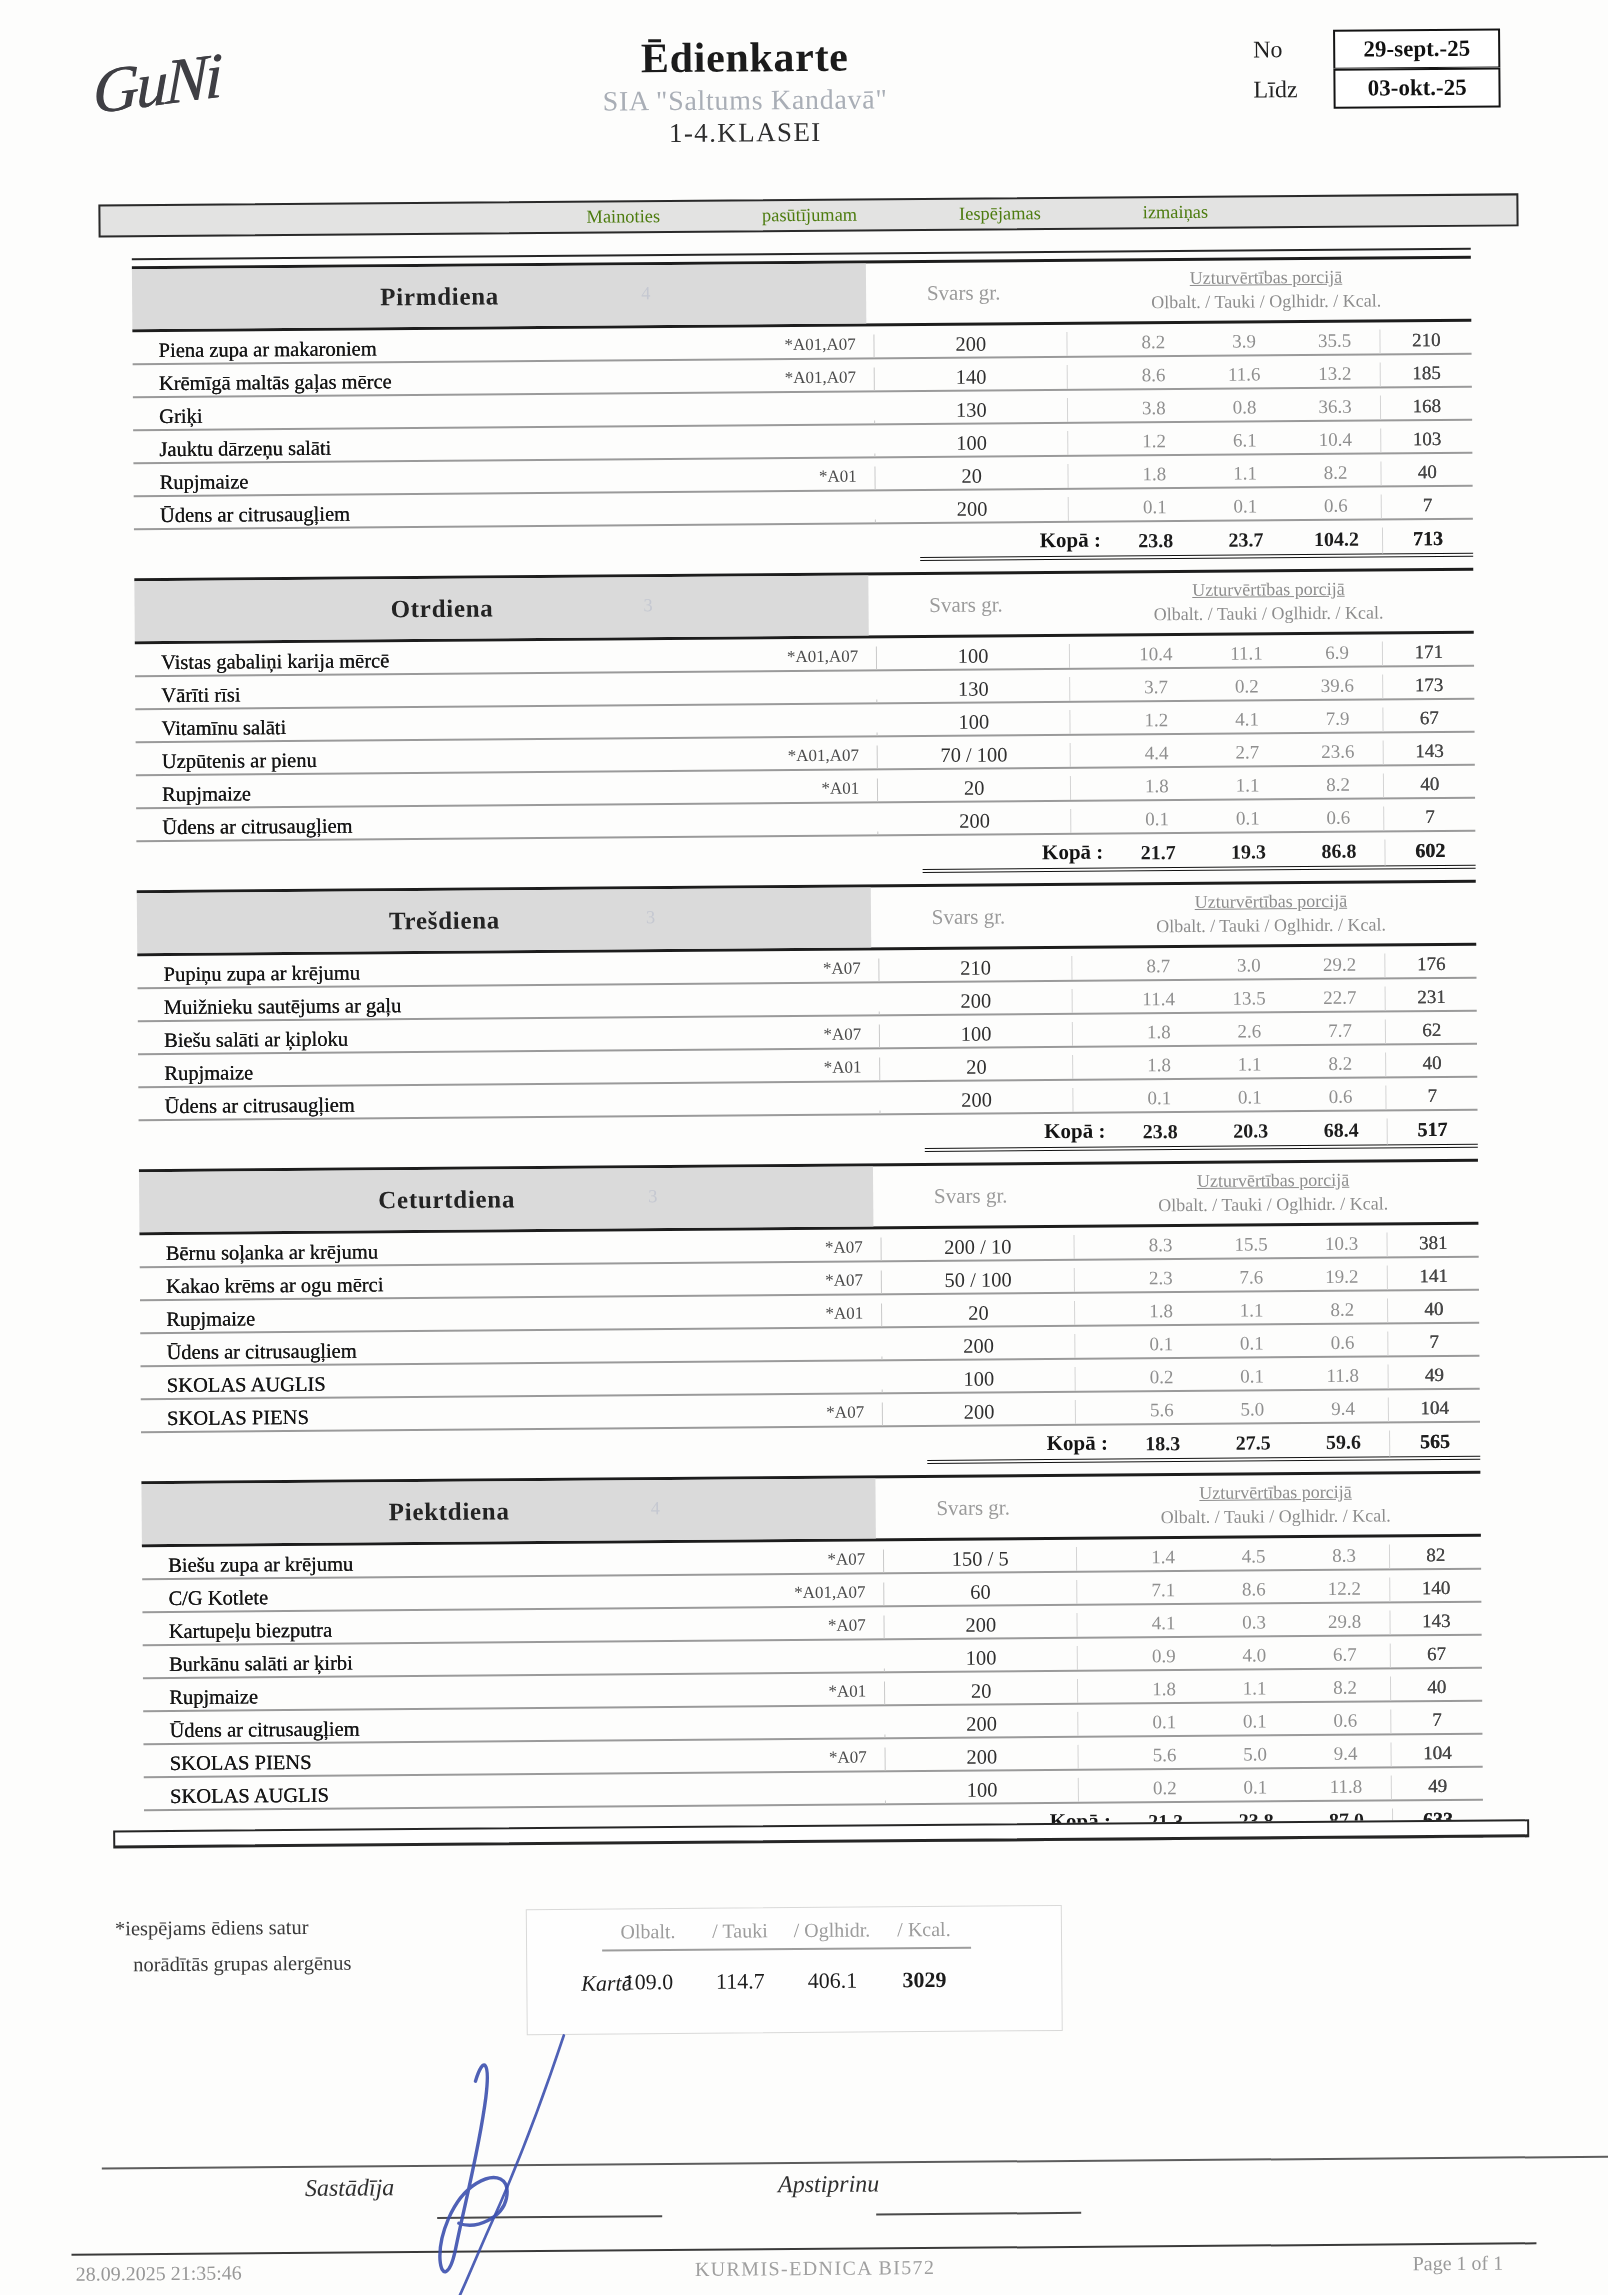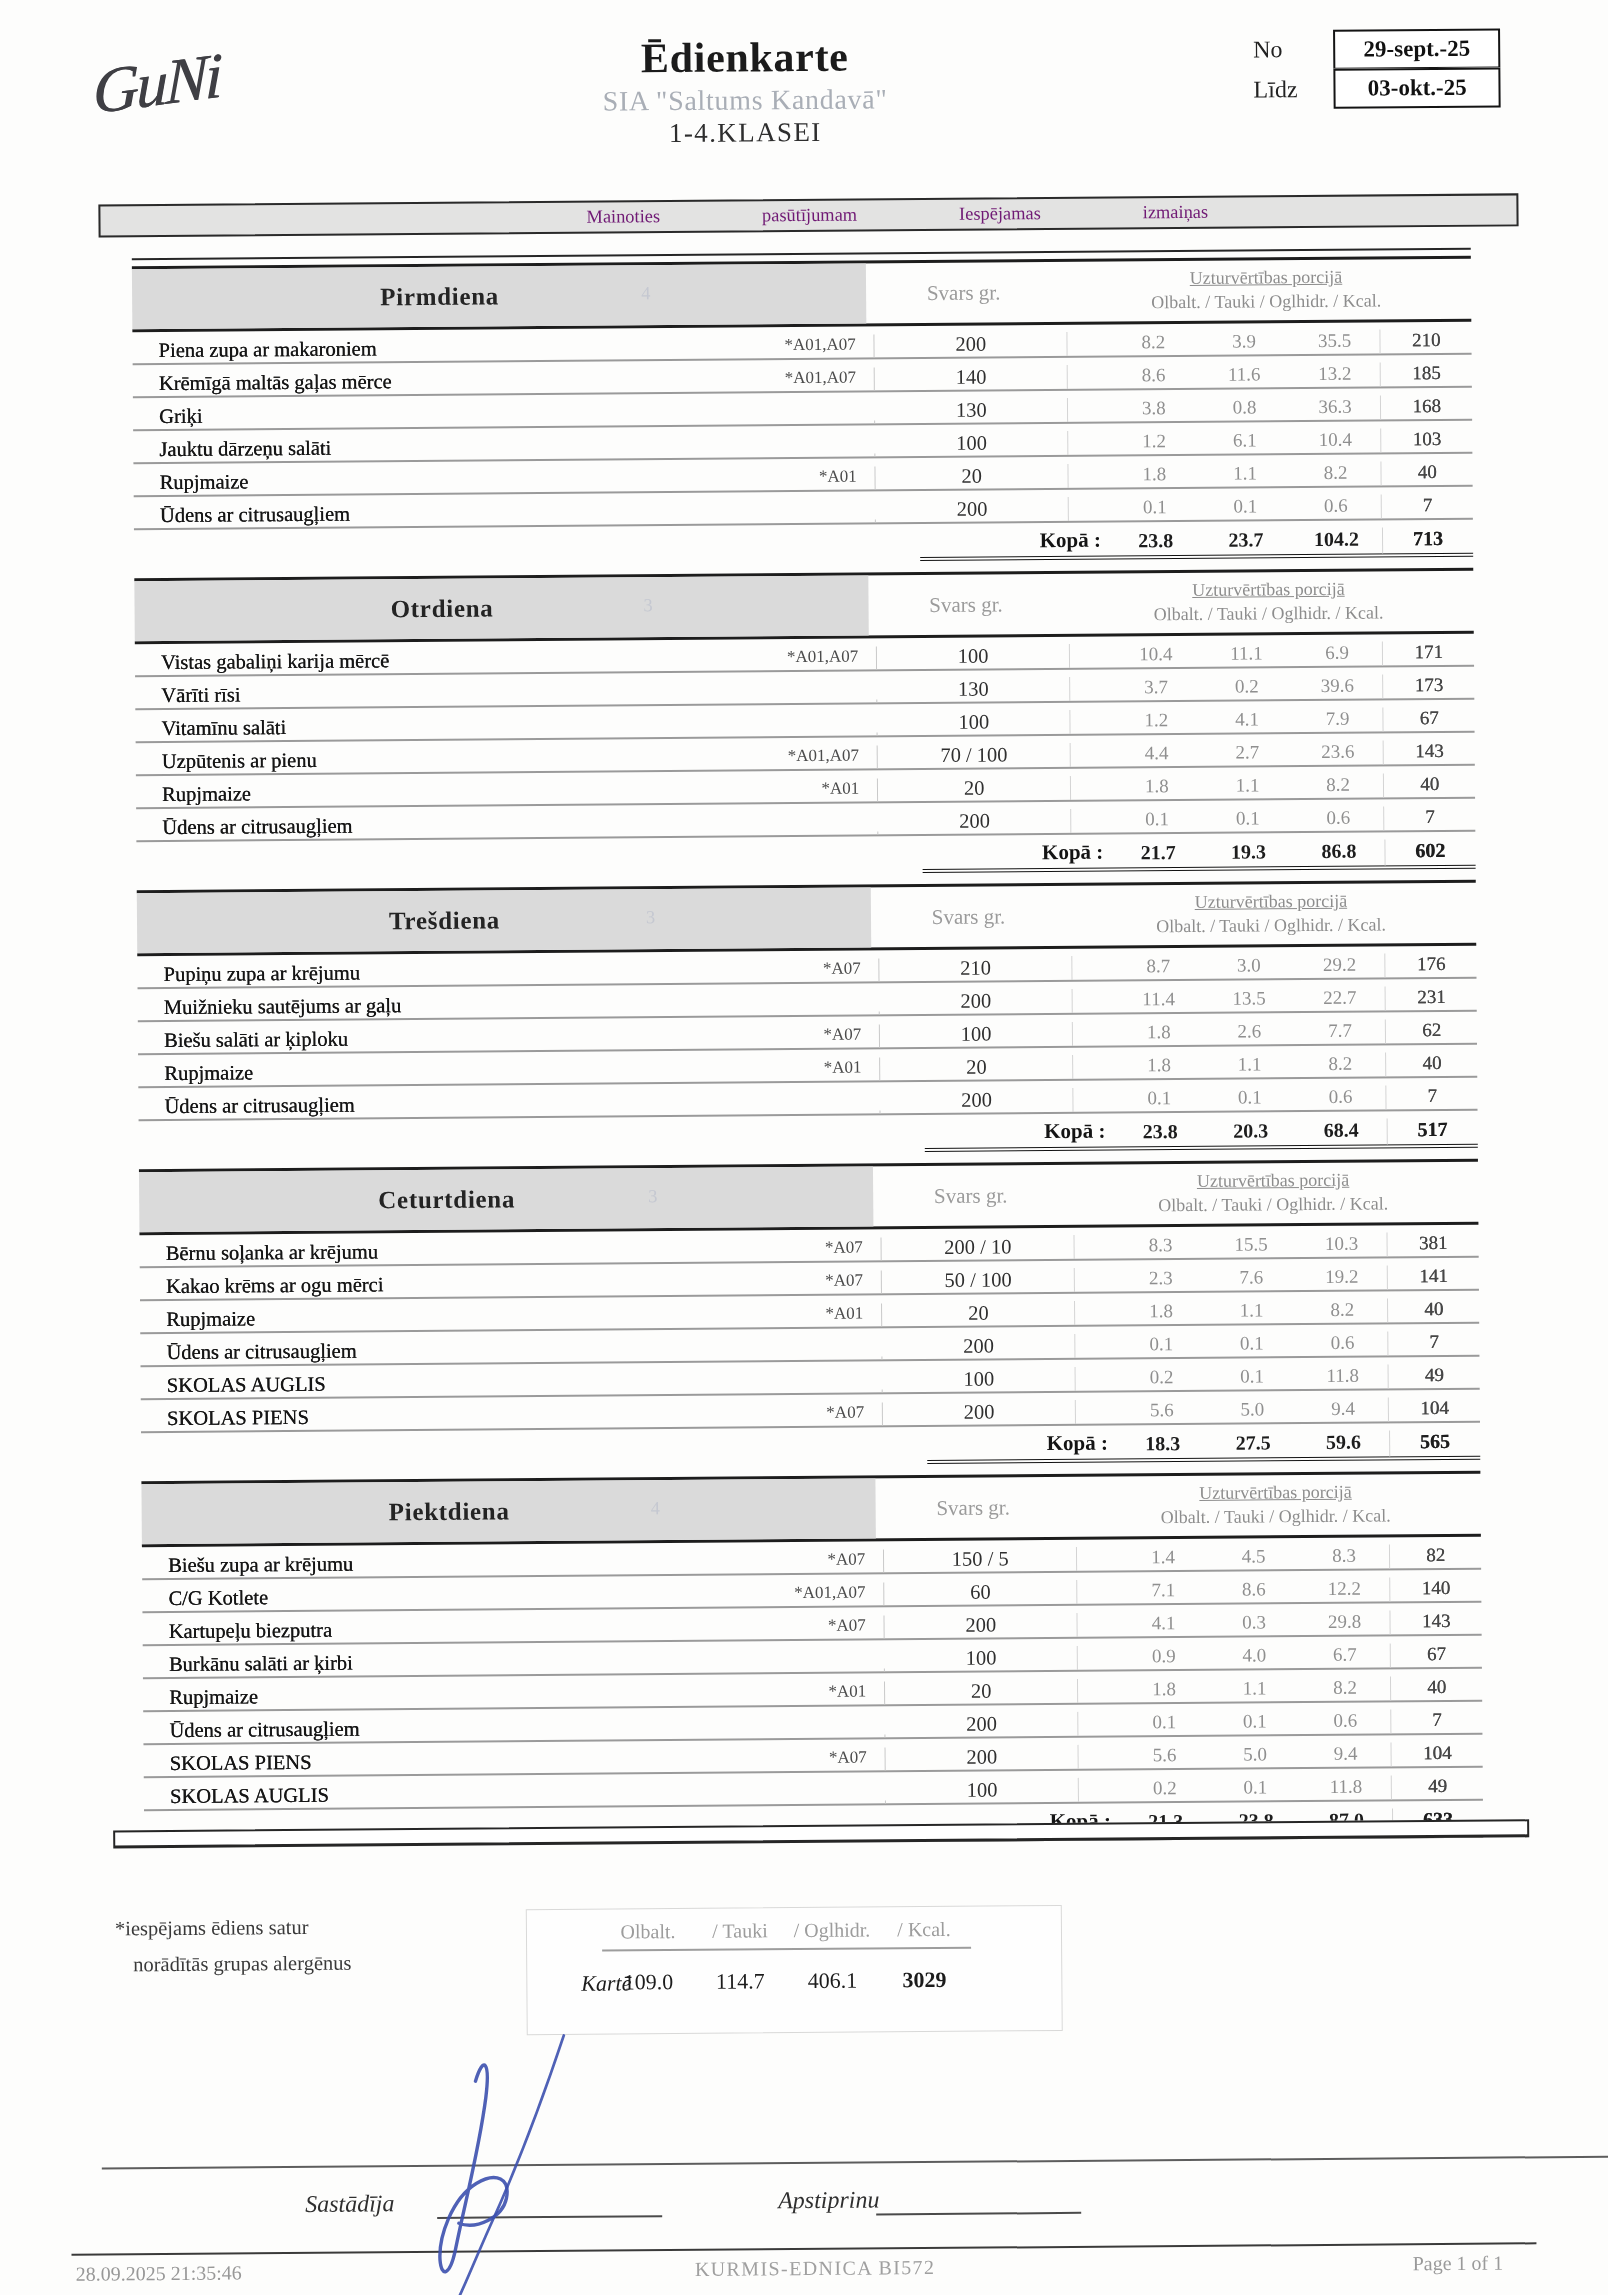--- a/index.html
+++ b/index.html
@@ -17,21 +17,21 @@
   .dates{position:absolute;left:1260px;top:33px;}
   .date-row{display:flex;align-items:center;height:40px;}
   .date-label{width:72px;font-size:24px;color:#222;padding-right:8.2px;}
   .date-box{width:163px;height:36px;border:2px solid #141414;display:flex;align-items:center;
             justify-content:center;font-size:23px;font-weight:bold;color:#111;background:#fff;}
   .date-row:first-child .date-box{border-bottom-width:1.4px;}
 
   .notice-bar{position:absolute;left:104px;top:199px;width:1420px;height:33px;background:#e3e3e2;
               border:2px solid #2a2a2a;box-sizing:border-box;display:flex;align-items:center;
               padding-left:486px;gap:102px;}
-  .notice-word{font-size:18.4px;color:#701a75;white-space:nowrap;}
+  .notice-word{font-size:18.4px;color:#4d7c0f;white-space:nowrap;}
 
   
   .tables-wrap{position:absolute;left:137px;top:253px;width:1339px;border-top:2.7px solid #262626;
                padding-top:6.1px;}
   .menu-table{margin-bottom:11px;}
   .day-header{display:flex;height:60px;border-top:3.4px solid #1d1d1d;border-bottom:3.4px solid #1d1d1d;}
   .day-cell{width:734px;background:#dadada;position:relative;}
   .day-name{position:absolute;left:0;width:615px;top:0;line-height:60px;text-align:center;
             font-size:25px;font-weight:bold;color:#242424;letter-spacing:0.7px;}
   .day-num{position:absolute;left:509px;top:18px;font-size:18.4px;color:#c5c8d1;}
@@ -67,21 +67,21 @@
               border:1.4px solid #d9d9d8;background:#fefefe;}
   .totals-header{margin:11px 0 0 75px;width:369px;display:flex;border-bottom:2.7px solid #9d9d9d;
                  padding-bottom:5.5px;}
   .totals-header span{width:92px;text-align:center;font-size:20px;color:#9c9c9c;white-space:nowrap;}
   .totals-row{margin:18px 0 0 75px;width:369px;display:flex;position:relative;}
   .totals-row span{width:92px;text-align:center;font-size:22px;color:#1c1c1c;}
   .totals-row .grand{font-weight:bold;}
   .karte-label{position:absolute;left:-42px;top:1.4px;font-size:20.5px;color:#b3b3b3;width:auto;font-style:italic;}
 
   .sig-rule{position:absolute;left:92px;top:2162px;width:1517px;border-top:2px solid #5d5d5d;}
-  .sig-label{position:absolute;font-size:24px;font-style:italic;color:#2f2f2f;margin-top:16px;}
+  .sig-label{position:absolute;font-size:24px;font-style:italic;color:#2f2f2f;}
   .sastadija{left:295px;top:2171px;}
   .apstiprinu{left:768px;top:2171px;}
   .sig-line{position:absolute;top:2214px;border-top:2px solid #4a4a4a;}
   .line-a{left:427px;width:225px;}
   .line-b{left:866px;width:205px;}
   .signature-svg{position:absolute;left:379px;top:2032px;z-index:5;}
 
   .footer-rule{position:absolute;left:61px;top:2248px;width:1465px;border-top:2.7px solid #3a3a3a;}
   .footer-text{position:absolute;top:2257px;font-size:20px;color:#989898;}
   .ft-time{left:65px;}

